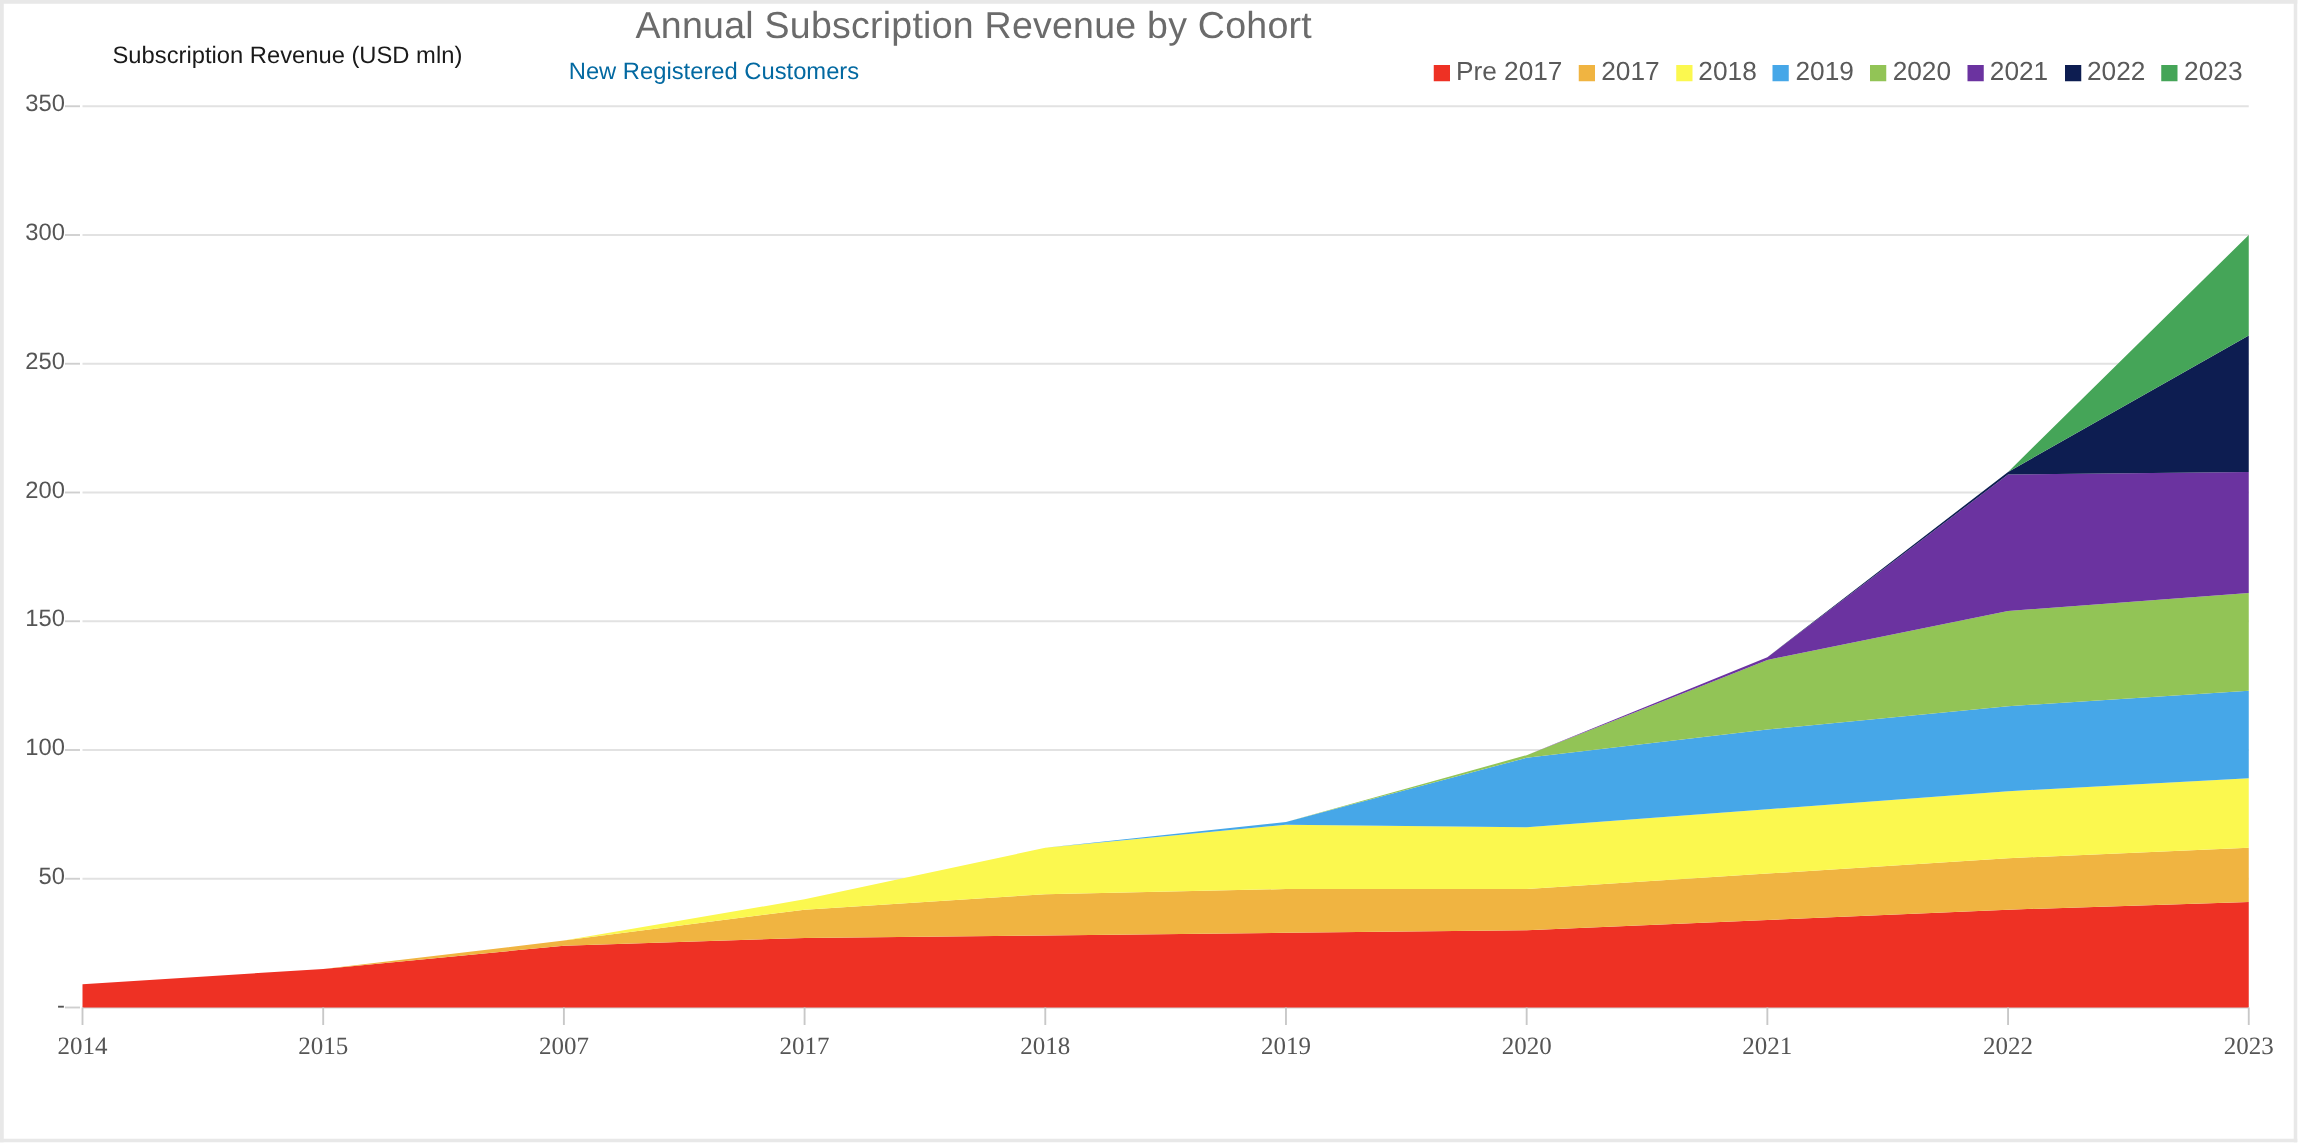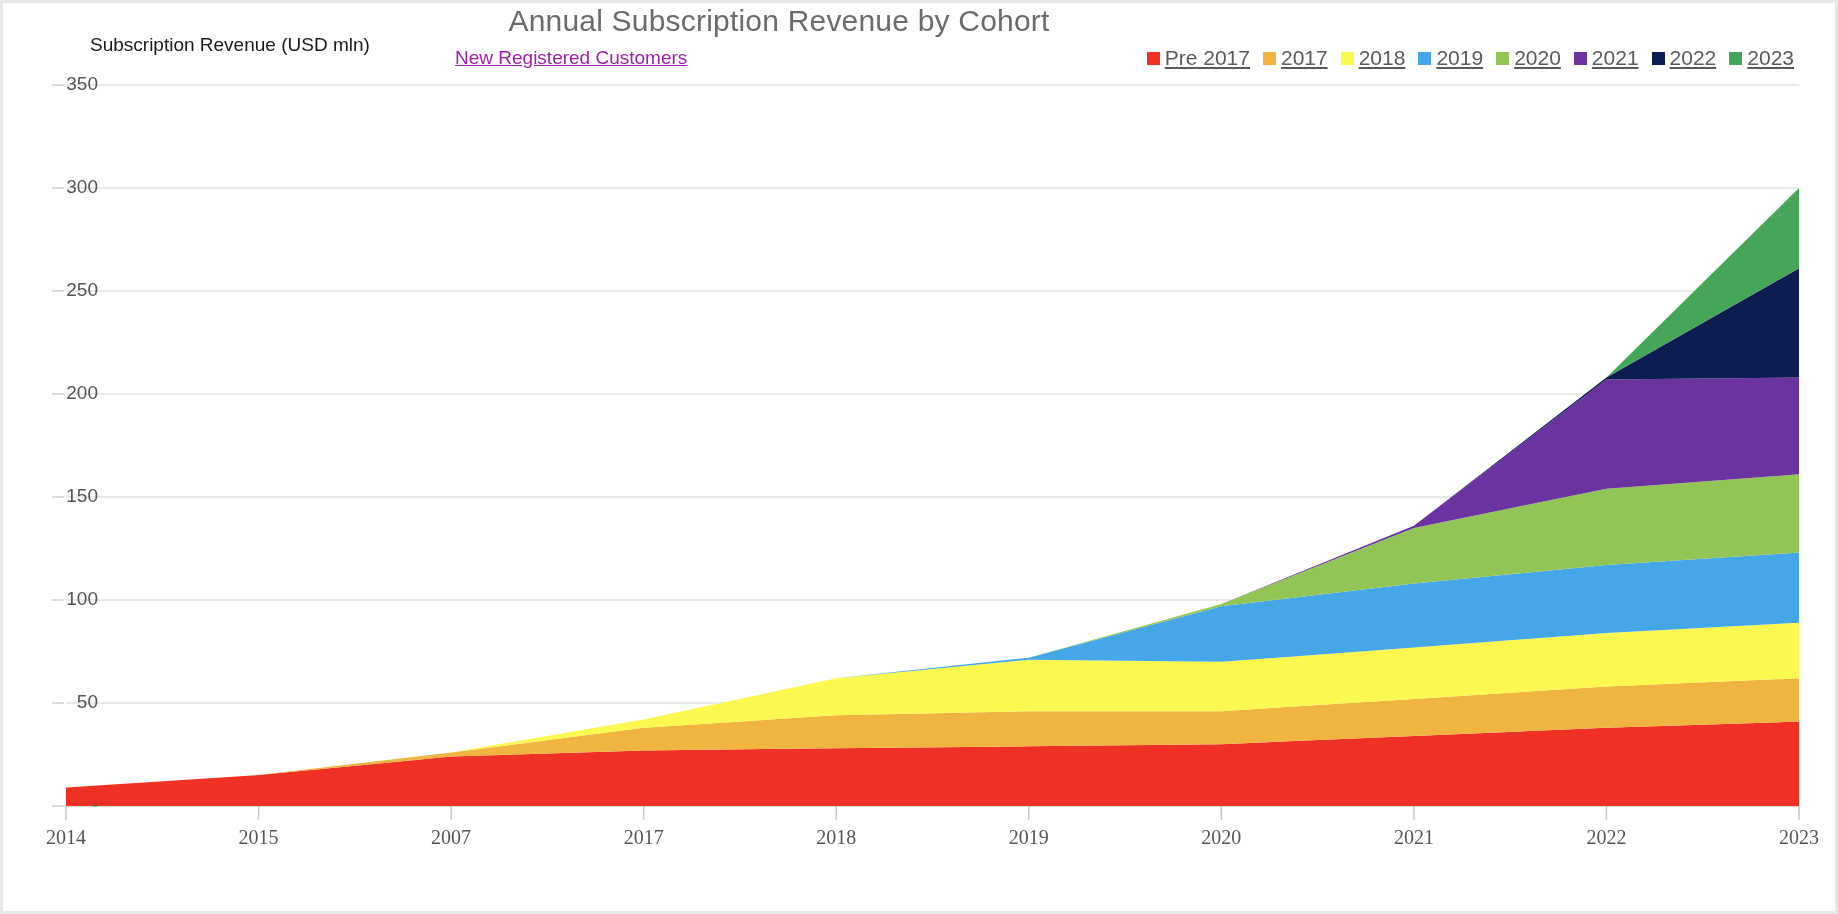--- a/index.html
+++ b/index.html
@@ -59,23 +59,22 @@
     position: absolute;
     left: 90px; top: 34px;
     font-size: 19px;
     color: #1a1a1a;
     white-space: nowrap;
   }
   #axis-label-customers {
     position: absolute;
     left: 455px; top: 47px;
     font-size: 19px;
-    color: #a21caf;
-    white-space: nowrap;
-    text-decoration: underline;
+    color: #0369a1;
+    white-space: nowrap;
   }
 
   #legend {
     position: absolute;
     right: 44px; top: 46px;
     display: flex;
     align-items: center;
     gap: 0px;
     white-space: nowrap;
   }
@@ -86,38 +85,36 @@
   }
   .legend-item:first-child { margin-left: 0; }
   .legend-swatch {
     width: 13px; height: 13px;
     margin-right: 5px;
     flex: 0 0 auto;
   }
   .legend-label {
     font-size: 21px;
     color: #5a5a5a;
-    text-decoration: underline;
   }
 
   
   #plot {
     position: absolute;
     left: 0; top: 0;
     width: 1838px; height: 914px;
   }
   svg#plot-svg { display: block; }
 
   .ytick-label {
     position: absolute;
     font-size: 19px;
     color: #555555;
     text-align: right;
     width: 52px;
-    margin-left: 46px;
   }
   .xtick-label {
     position: absolute;
     font-size: 20px;
     color: #555555;
     text-align: center;
     width: 90px;
     font-family: Liberation Serif, serif;
   }
 </style>

